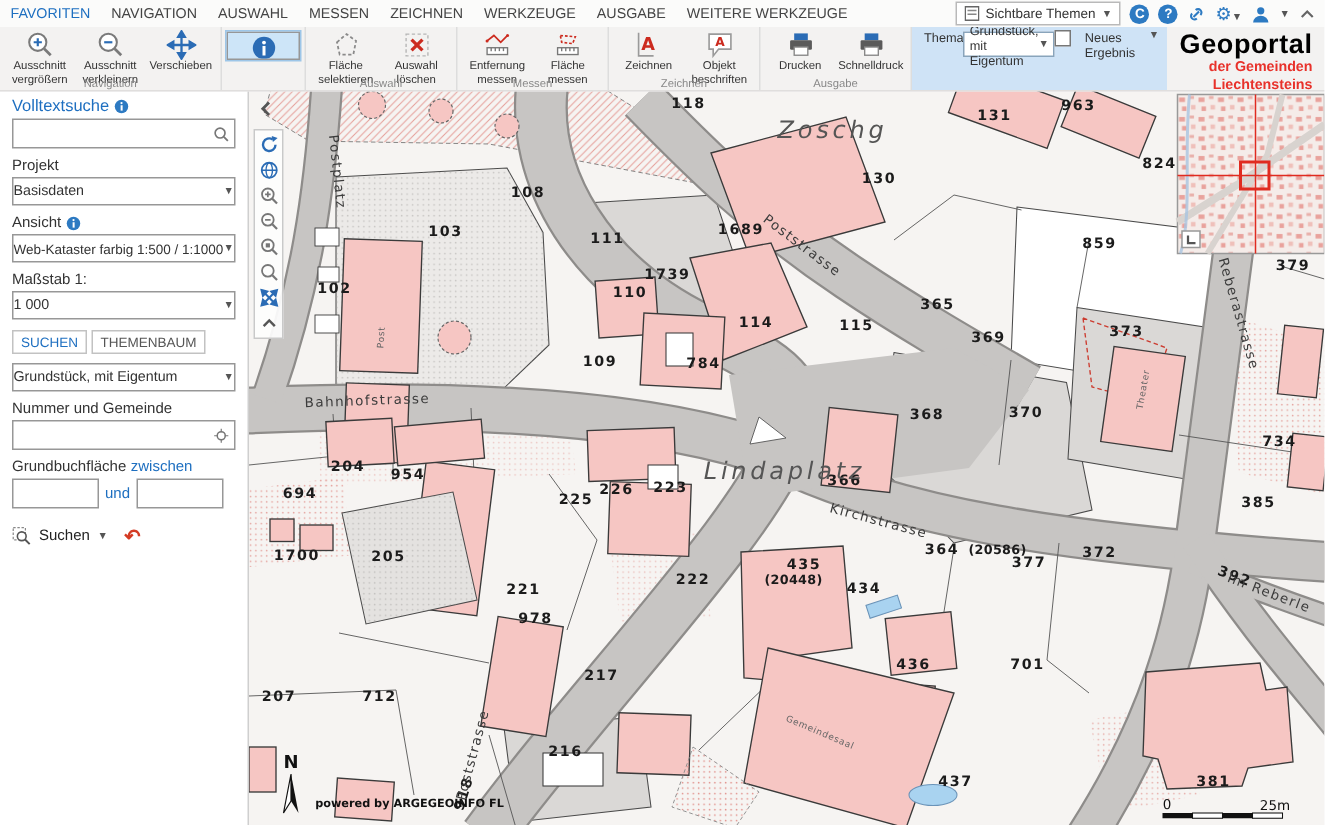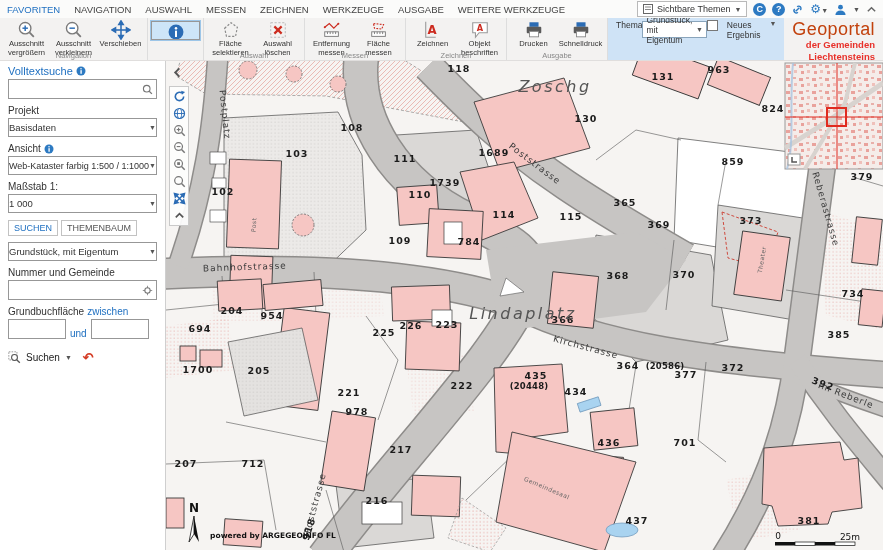--- a/index.html
+++ b/index.html
@@ -28,38 +28,38 @@
     font-size:7.6px;line-height:1.12;color:#333;padding-top:1px}
   .tool.sel{background:#cde5f8;outline:1px solid #9dc6e8}
   .tool svg{width:20px;height:20px;flex:none}
   .thema{background:#cfe3f6;padding:2px 8px 0;display:flex;
     font-size:8.5px;color:#333;border-right:none;min-width:128px}
   .tsel{width:120px;height:15px;background:#fff;border:1px solid #89a4bb;display:flex;
     align-items:center;justify-content:space-between;padding:0 3px;margin:1px 0 4px;font-size:8.5px}
   .tchk{display:flex;gap:9px}
   .box{width:9px;height:9px;border:1px solid #777;background:#fff;flex:none}
   .logo{margin-left:auto;text-align:right;padding:2px 8px 0;line-height:1}
-  .logo .l1{font-size:18px;font-weight:normal;color:#c2410c;letter-spacing:.4px}
+  .logo .l1{font-size:18px;font-weight:bold;color:#000000;letter-spacing:.4px}
   .logo .l2{font-size:9.5px;font-weight:bold;color:#e8312a;margin-top:2px}
 
   
   .sidebar{position:absolute;top:60px;left:0;width:166px;bottom:0;background:#fff;
     border-right:1px solid #cfcfcf;padding:5px 8px;box-sizing:border-box;font-size:10px;color:#333;z-index:4}
   .slink{color:#1e6fc0;font-size:11px}
   .irow{display:flex;align-items:center;gap:3px}
   .inp{display:flex;align-items:center;height:18px;border:1px solid #979797;background:#fff;
     padding:0 3px;margin:2px 0 6px}
   .inp input{flex:1;border:none;outline:none;font-size:10px;min-width:0;font-family:inherit;background:transparent}
   .sel{display:flex;align-items:center;justify-content:space-between;height:17px;border:1px solid #979797;
     background:#fff;padding:0 0;margin:2px 0 6px;font-size:9.5px;white-space:nowrap;overflow:hidden}
   .stabs{display:flex;gap:3px;margin:7px 0 6px}
   .stab{border:1px solid #c2c2c2;padding:2px 5px;font-size:9px;color:#555;background:#fff}
   .stab.active{color:#1e6fc0}
   .blue{color:#1e6fc0}
-  .gbrow{display:flex;align-items:flex-end;gap:4px;margin:2px 0 0}
+  .gbrow{display:flex;align-items:center;gap:4px;margin:2px 0 0}
   .gbrow .inp{flex:none;width:50px;margin:0}
   .searchbtn{display:flex;align-items:center;gap:5px;margin-top:12px;font-size:10px;color:#222}
   .undo{color:#d43b24;font-size:13px;font-weight:bold;line-height:1;margin-left:6px}
   .lbl{margin-top:2px}
 
   
   .map{position:absolute;left:166px;top:60px;width:717px;height:490px;background:#f6f4f2}
   .mchev{position:absolute;left:3px;top:4px;width:16px;height:16px;display:flex;align-items:center;
     justify-content:center;z-index:3}
   .mtb{position:absolute;left:3px;top:26px;width:18px;background:rgba(253,253,253,.93);

